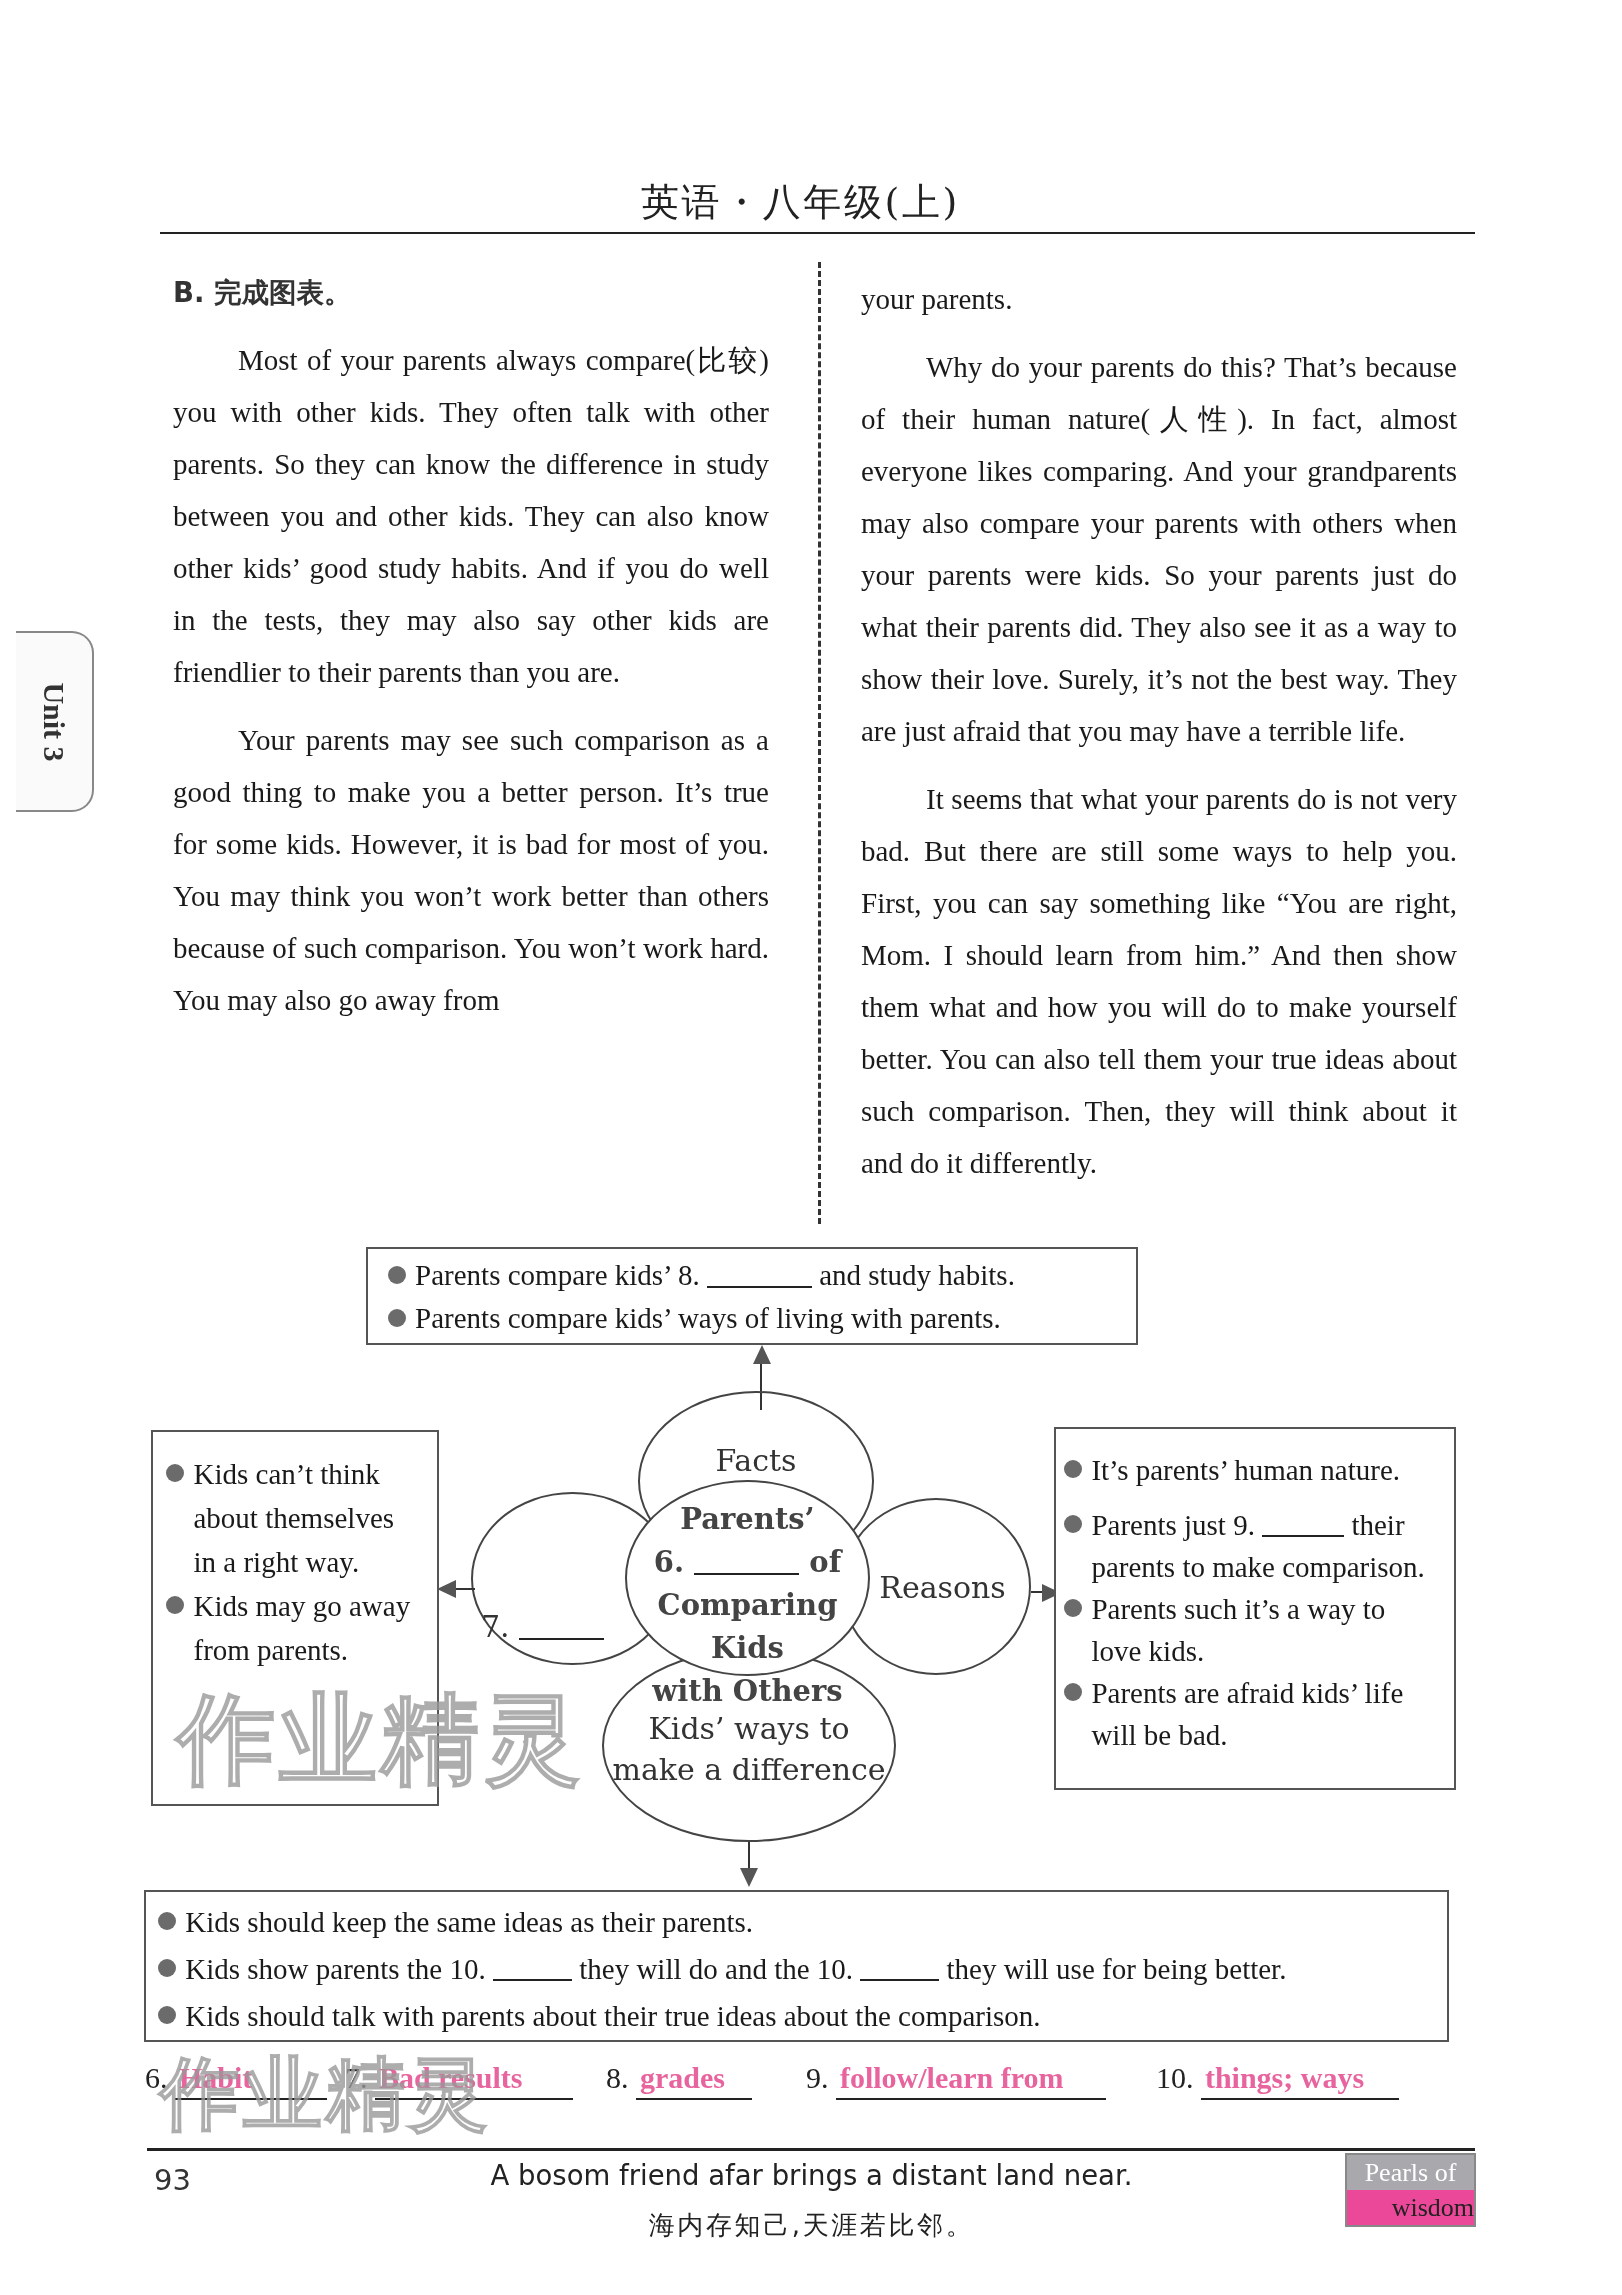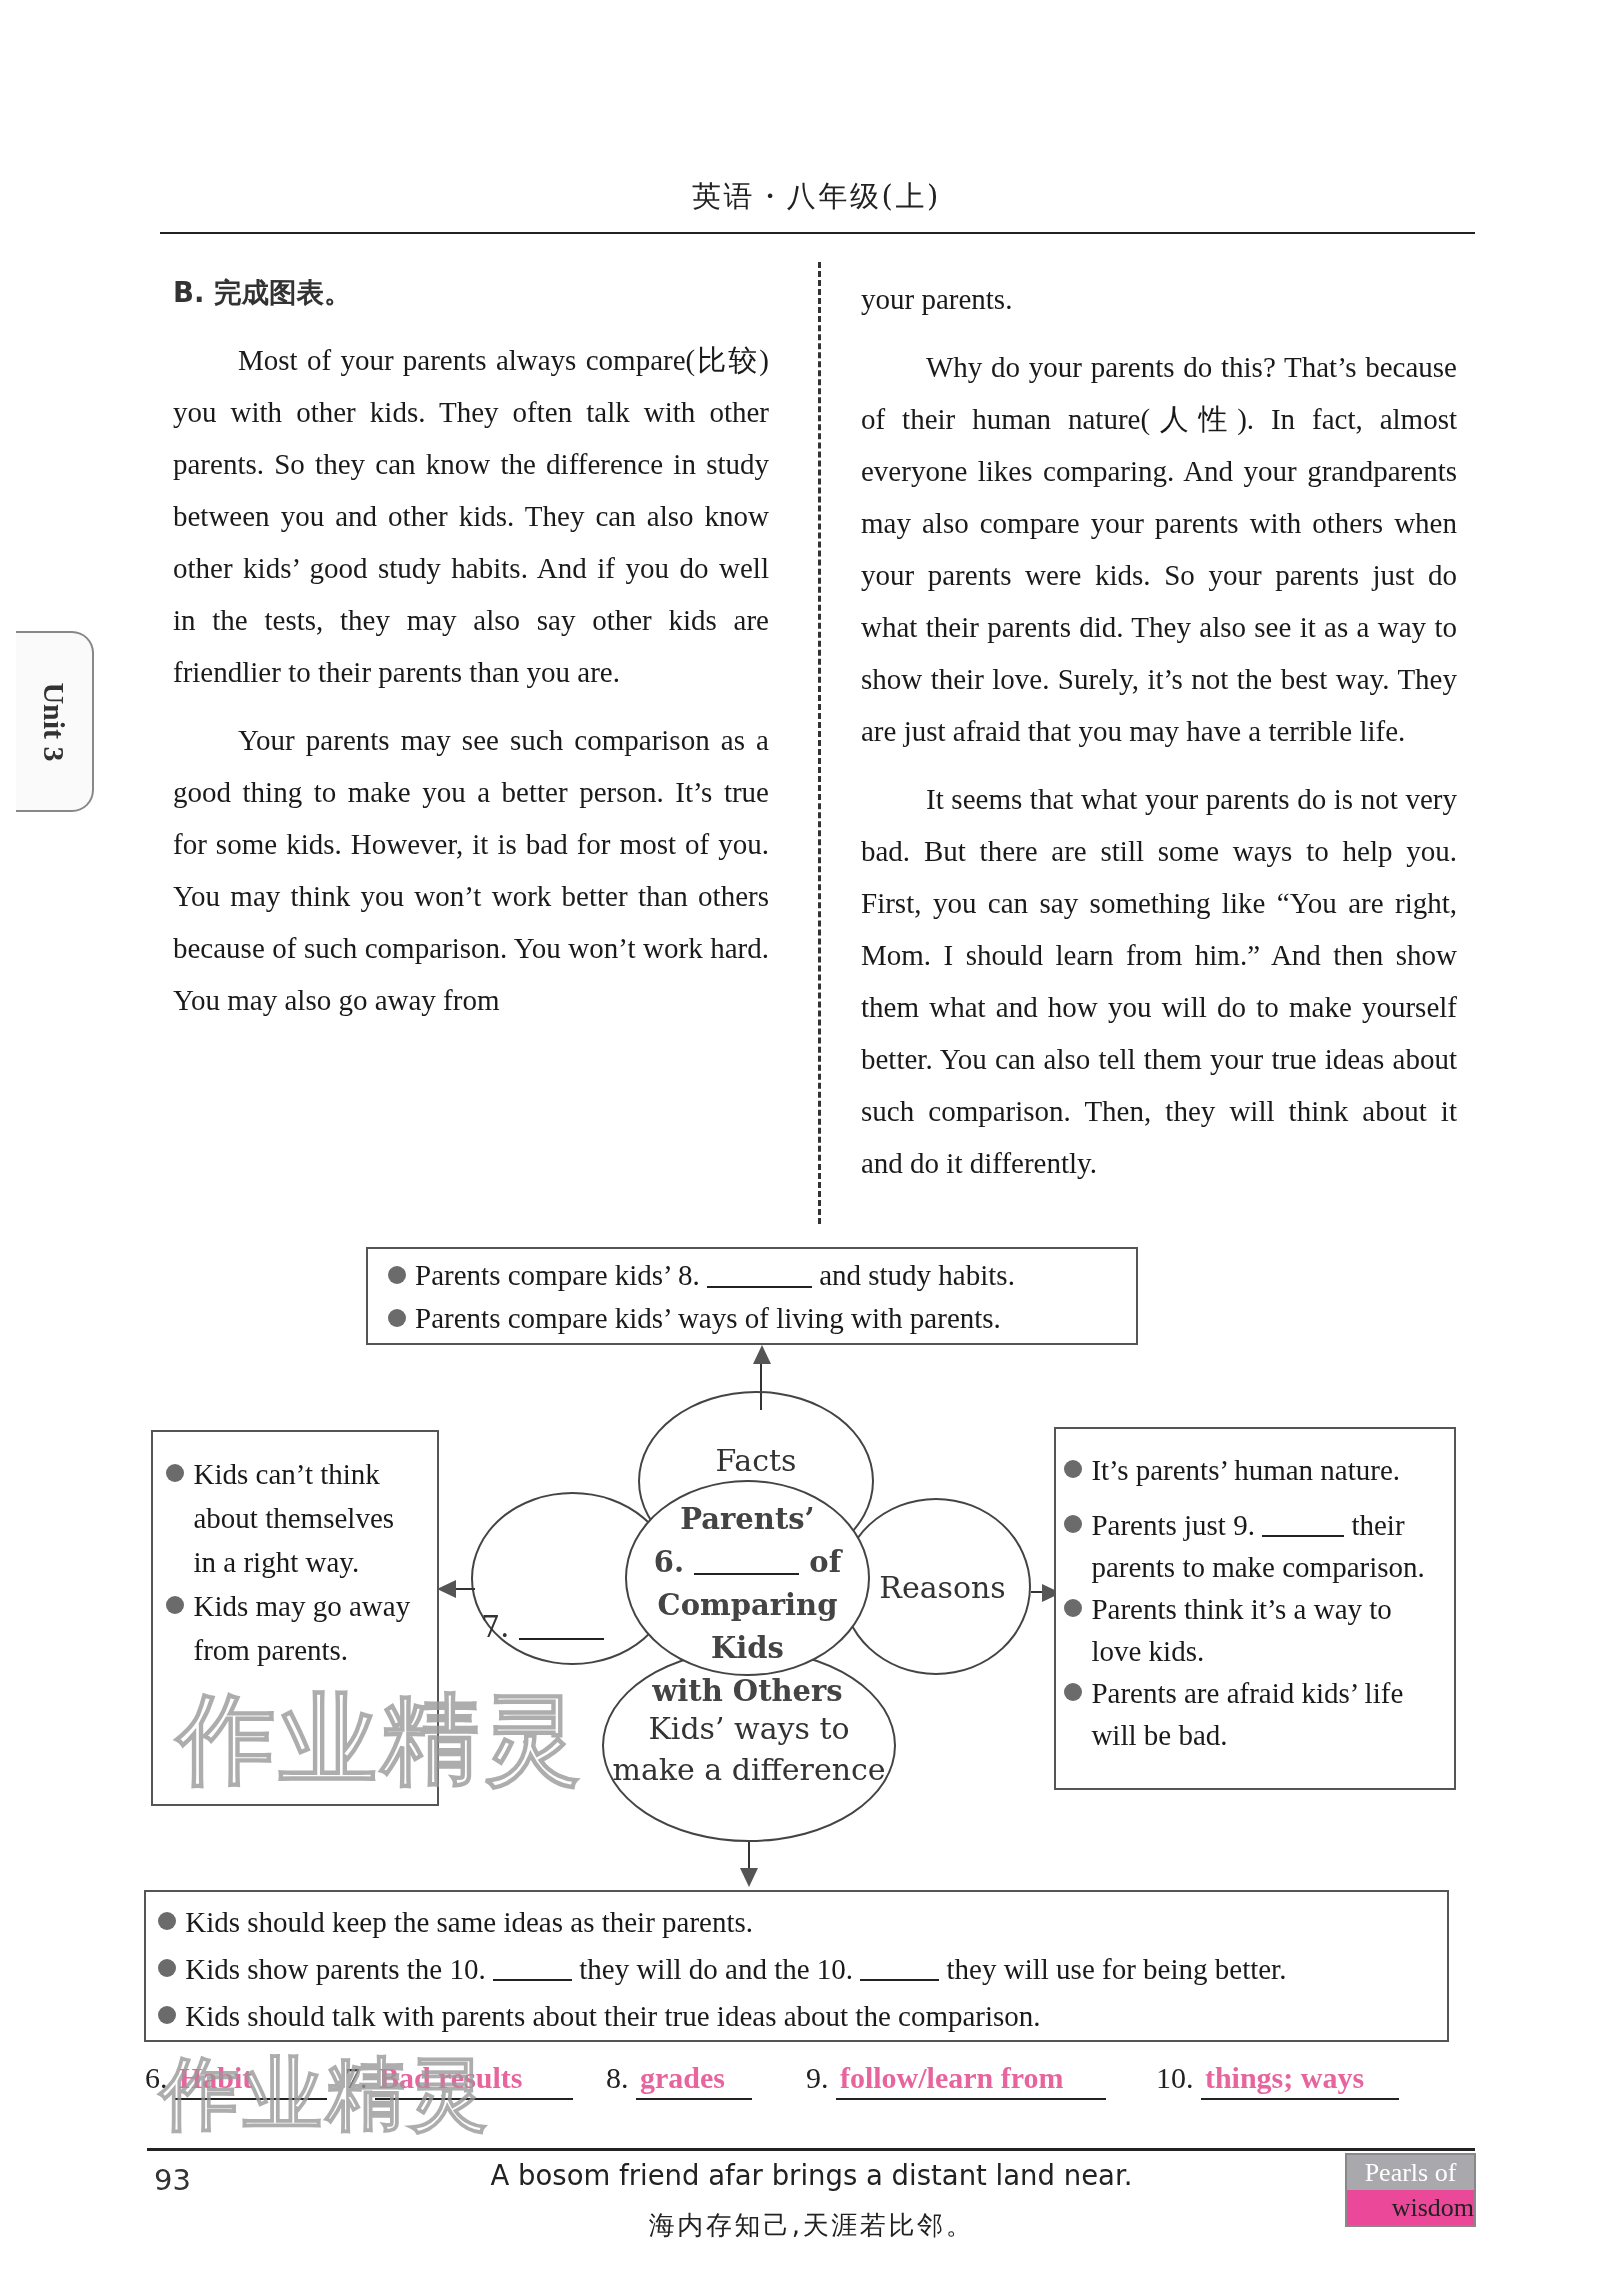--- a/index.html
+++ b/index.html
@@ -1,21 +1,21 @@
 <!DOCTYPE html>
 <html style="font-size:10.5px"><head>
 <meta charset="utf-8">
 <style>
   html, body { margin: 0; padding: 0; background: #ffffff; }
   body { width: 1623px; height: 2295px; position: relative; overflow: hidden;
          font-family: "Liberation Serif", "DejaVu Serif", serif; color: #1a1a1a; }
   .abs { position: absolute; }
 
   
-  .header-title { left: 16px; width: 1601px; top: 177px; text-align: center; font-size: 29px;
+  .header-title { left: 0; width: 1601px; top: 177px; text-align: center; font-size: 38px;
                   font-family: "DejaVu Serif", serif; letter-spacing: 2.6px; color: #222; }
   .header-rule { left: 160px; top: 232px; width: 1315px; height: 2px; background: #222; }
 
   
   .unit-tab { left: 15.7px; top: 631px; width: 76px; height: 177px; border: 2.6px solid #888;
               border-left: none; border-radius: 0 22px 22px 0; background: #fafafa; }
   .unit-tab span { position: absolute; left: 50%; top: 50%; transform: translate(-50%,-50%) rotate(90deg);
                    font-size: 30px; font-weight: bold; white-space: nowrap; color: #333; }
 
   
@@ -174,21 +174,21 @@
   <div class="box-text" style="margin-bottom:13px;">
     <span class="bullet"></span><span>It’s parents’ human nature.</span>
   </div>
   <div class="box-text">
     <span class="bullet"></span><span>Parents just 9.</span>
     <span class="blank" style="width:82px"></span>
     <span>their</span>
     <span class="ind">parents to make comparison.</span>
   </div>
   <div class="box-text">
-    <span class="bullet"></span><span>Parents think it’s a way to</span>
+    <span class="bullet"></span><span>Parents such it’s a way to</span>
     <span class="ind">love kids.</span>
   </div>
   <div class="box-text">
     <span class="bullet"></span><span>Parents are afraid kids’ life</span>
     <span class="ind">will be bad.</span>
   </div>
 </div>
 
 <div class="abs box bottom-box">
   <div class="box-text">

